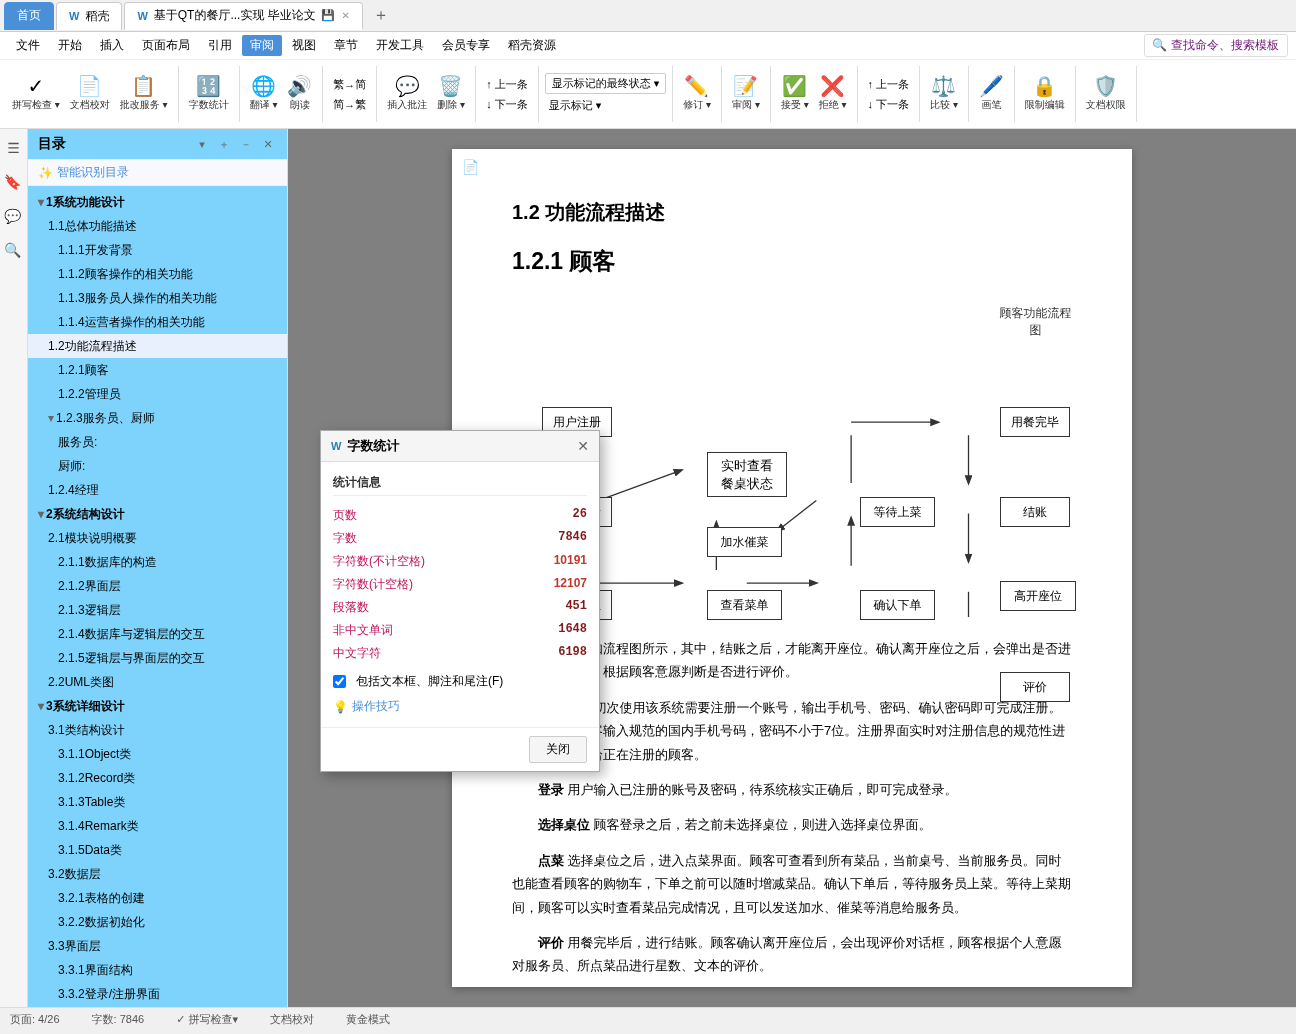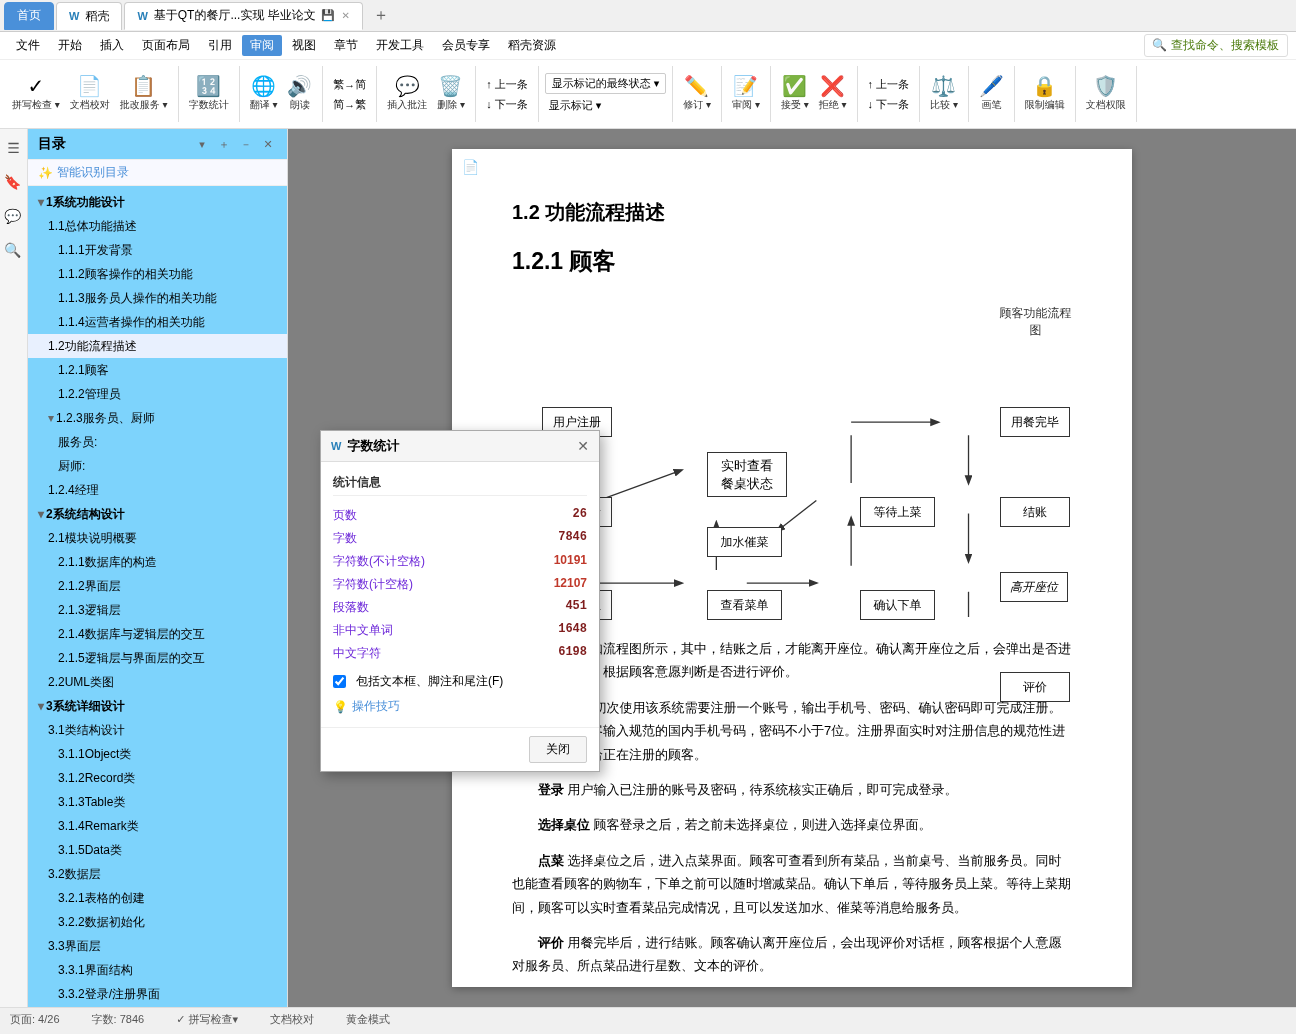--- a/index.html
+++ b/index.html
@@ -69,21 +69,21 @@
 
     
     .dialog-overlay { position: fixed; top: 0; left: 0; right: 0; bottom: 0; z-index: 100; pointer-events: none; }
     .dialog { position: absolute; top: 430px; left: 320px; width: 280px; background: #fff; border: 1px solid #aaa; box-shadow: 4px 4px 12px rgba(0,0,0,0.3); z-index: 101; }
     .dialog-title-bar { display: flex; align-items: center; justify-content: space-between; background: #f5f5f5; border-bottom: 1px solid #ddd; padding: 6px 10px; }
     .dialog-title { font-size: 13px; font-weight: bold; }
     .dialog-close { cursor: pointer; color: #666; font-size: 14px; }
     .dialog-body { padding: 12px; }
     .dialog-section { font-size: 12px; font-weight: bold; margin-bottom: 8px; color: #333; border-bottom: 1px solid #eee; padding-bottom: 4px; }
     .dialog-row { display: flex; justify-content: space-between; padding: 3px 0; font-size: 12px; }
-    .dialog-label { color: #6d28d9; }
+    .dialog-label { color: #be185d; }
     .dialog-value { color: #c0392b; font-weight: bold; }
     .dialog-value.black { color: #7f1d1d; font-family: Liberation Mono, monospace; }
     .dialog-checkbox-row { display: flex; align-items: center; gap: 10px; font-size: 12px; margin: 8px 0; }
     .dialog-link { color: #4a90d9; font-size: 12px; display: flex; align-items: center; gap: 4px; }
     .dialog-footer { display: flex; justify-content: flex-end; padding: 8px 12px; border-top: 1px solid #eee; gap: 8px; }
     .dialog-btn { padding: 4px 16px; font-size: 12px; border: 1px solid #ccc; background: #f5f5f5; cursor: pointer; border-radius: 2px; }
 
     
     .flow-svg { position: absolute; top: 0; left: 0; width: 100%; height: 100%; pointer-events: none; }
 
@@ -122,21 +122,21 @@
     <div class="menu-item">插入</div>
     <div class="menu-item">页面布局</div>
     <div class="menu-item">引用</div>
     <div class="menu-item active">审阅</div>
     <div class="menu-item">视图</div>
     <div class="menu-item">章节</div>
     <div class="menu-item">开发工具</div>
     <div class="menu-item">会员专享</div>
     <div class="menu-item">稻壳资源</div>
     <div style="flex:1;"></div>
-    <div class="menu-item" style="color:#4d7c0f;border:1px solid #ddd;border-radius:3px;padding:2px 8px;">🔍 <span>查找命令、搜索模板</span></div>
+    <div class="menu-item" style="color:#701a75;border:1px solid #ddd;border-radius:3px;padding:2px 8px;">🔍 <span>查找命令、搜索模板</span></div>
   </div>
 
   <div class="toolbar">
     <div class="tool-group">
       <div class="tool-btn">
         <span class="icon">✓</span>
         <span class="label">拼写检查 ▾</span>
       </div>
       <div class="tool-btn">
         <span class="icon">📄</span>
@@ -361,21 +361,21 @@
           <div class="flow-box rect" style="left:30px;top:110px;width:70px;height:30px;">用户注册</div>
           <div class="flow-box rect" style="left:30px;top:200px;width:70px;height:30px;">用户登录</div>
           <div class="flow-box rect" style="left:30px;top:293px;width:70px;height:30px;">选择桌位</div>
           <div class="flow-box rect" style="left:195px;top:155px;width:80px;height:45px;font-size:13px;">实时查看<br>餐桌状态</div>
           <div class="flow-box rect" style="left:195px;top:293px;width:75px;height:30px;">查看菜单</div>
           <div class="flow-box rect" style="left:195px;top:230px;width:75px;height:30px;">加水催菜</div>
           <div class="flow-box rect" style="left:348px;top:293px;width:75px;height:30px;">确认下单</div>
           <div class="flow-box rect" style="left:348px;top:200px;width:75px;height:30px;">等待上菜</div>
           <div class="flow-box rect" style="left:488px;top:110px;width:70px;height:30px;">用餐完毕</div>
           <div class="flow-box rect" style="left:488px;top:200px;width:70px;height:30px;">结账</div>
-          <div class="flow-box rect" style="left:488px;top:275px;width:68px;height:30px;font-style:italic;">高开座位</div>
+          <div class="flow-box rect" style="left:488px;top:284px;width:76px;height:30px;">高开座位</div>
           <div class="flow-box rect" style="left:488px;top:375px;width:70px;height:30px;">评价</div>
         </div>
         <div class="flow-caption">顾客功能流程图</div>
       </div>
 
       <p class="page-text">顾客功能如流程图所示，其中，结账之后，才能离开座位。确认离开座位之后，会弹出是否进行评价的窗口，根据顾客意愿判断是否进行评价。</p>
       <p class="page-text"><span style="font-weight:bold;">注册</span> 顾客初次使用该系统需要注册一个账号，输出手机号、密码、确认密码即可完成注册。其中，要求顾客输入规范的国内手机号码，密码不小于7位。注册界面实时对注册信息的规范性进行判断并反馈给正在注册的顾客。</p>
       <p class="page-text"><span style="font-weight:bold;">登录</span> 用户输入已注册的账号及密码，待系统核实正确后，即可完成登录。</p>
       <p class="page-text"><span style="font-weight:bold;">选择桌位</span> 顾客登录之后，若之前未选择桌位，则进入选择桌位界面。</p>
       <p class="page-text"><span style="font-weight:bold;">点菜</span> 选择桌位之后，进入点菜界面。顾客可查看到所有菜品，当前桌号、当前服务员。同时也能查看顾客的购物车，下单之前可以随时增减菜品。确认下单后，等待服务员上菜。等待上菜期间，顾客可以实时查看菜品完成情况，且可以发送加水、催菜等消息给服务员。</p>

